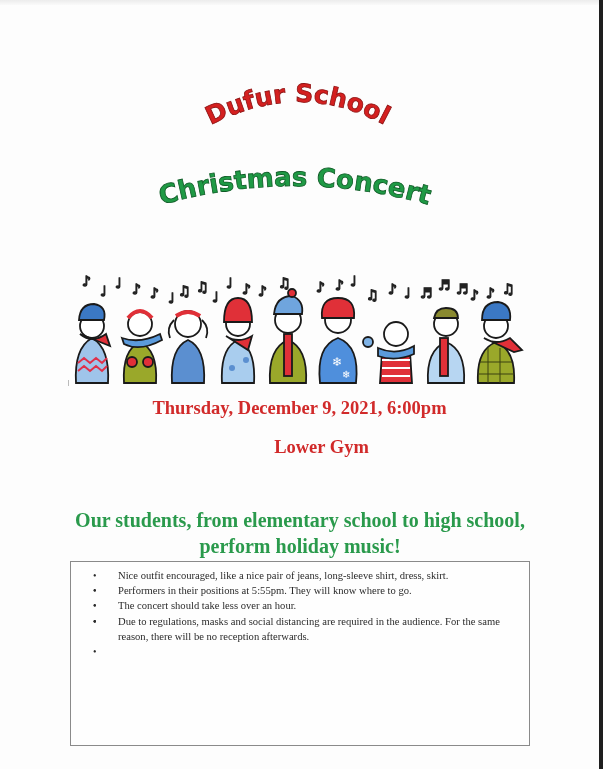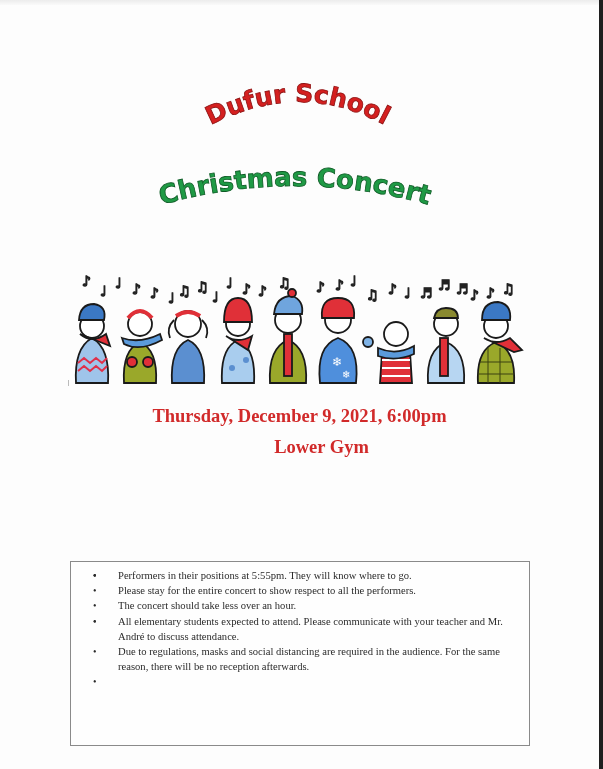--- a/index.html
+++ b/index.html
@@ -10,21 +10,21 @@
     .rightbar { position: absolute; right: 0; top: 0; width: 4px; height: 769px; background: #1e1e1e; }
 
     .arc-title { position: absolute; left: 0; width: 599px; }
     .arc-title svg { display: block; }
     .t-school { top: 62px; height: 80px; }
     .t-concert { top: 150px; height: 80px; }
 
     .singers { position: absolute; left: 70px; top: 268px; width: 460px; height: 118px; }
     .tick-mark { position: absolute; left: 68px; top: 380px; width: 1px; height: 6px; background: #bbb; }
 
-    .date-line { position: absolute; left: 0; width: 599px; text-align: center; color: #d12a2a; font-weight: bold; font-size: 18.5px; top: 398px; margin-top: 8px; }
+    .date-line { position: absolute; left: 0; width: 599px; text-align: center; color: #d12a2a; font-weight: bold; font-size: 18.5px; top: 398px; }
     .place-line { position: absolute; left: 0; width: 599px; text-align: center; color: #d12a2a; font-weight: bold; font-size: 18.5px; top: 437px; padding-left: 44px; }
 
     .tagline { position: absolute; left: 60px; width: 480px; text-align: center; color: #2a9a4c; font-weight: bold; font-size: 20px; line-height: 26px; top: 507px; }
 
     .info-box { position: absolute; left: 70px; top: 561px; width: 460px; height: 185px; border: 1.5px solid #8a8a8a; padding: 6px 10px 4px 22px; background: #fefefe; }
     .info-box ul { list-style: none; }
     .info-box li { position: relative; padding-left: 25px; font-size: 10.6px; line-height: 15.2px; color: #2a2a2a; }
     .info-box li .bullet { position: absolute; left: 0; top: 0; font-size: 10px; }
   </style>
 </head>
@@ -148,28 +148,29 @@
         <path d="M412 52 Q412 34 428 34 Q442 36 440 52 Z" fill="#3b78c4"></path>
         <path d="M414 70 Q426 78 440 70 L452 82 L444 84 Z" fill="#e03038"></path>
       </g>
     </svg>
   </div>
   <div class="tick-mark"></div>
 
   <div class="date-line">Thursday, December 9, 2021, 6:00pm</div>
   <div class="place-line">Lower Gym</div>
 
+  <div class="tagline">Our students, from elementary school to high school, perform holiday music!</div>
 
   <div class="info-box">
     <ul>
+      <li><span class="bullet">•</span><span>Nice outfit encouraged, like a nice pair of jeans, long-sleeve shirt, dress, skirt.</span></li>
+      <li><span class="bullet">•</span></li>
+      <li><span class="bullet">•</span><span>Performers in their positions at 5:55pm. They will know where to go.</span></li>
+      <li><span class="bullet">•</span></li>
+      <li><span class="bullet">•</span><span>The concert should take less over an hour.</span></li>
       <li><span class="bullet">•</span></li>
       <li><span class="bullet">•</span></li>
-      <li><span class="bullet">•</span><span>Performers in their positions at 5:55pm. They will know where to go.</span></li>
-      <li><span class="bullet">•</span><span>Please stay for the entire concert to show respect to all the performers.</span></li>
-      <li><span class="bullet">•</span><span>The concert should take less over an hour.</span></li>
-      <li><span class="bullet">•</span></li>
-      <li><span class="bullet">•</span><span>All elementary students expected to attend. Please communicate with your teacher and Mr. André to discuss attendance.</span></li>
       <li><span class="bullet">•</span><span>Due to regulations, masks and social distancing are required in the audience. For the same reason, there will be no reception afterwards.</span></li>
       <li><span class="bullet">•</span></li>
     </ul>
   </div>
 </div>
 <div class="rightbar"></div>
 
 </body></html>

